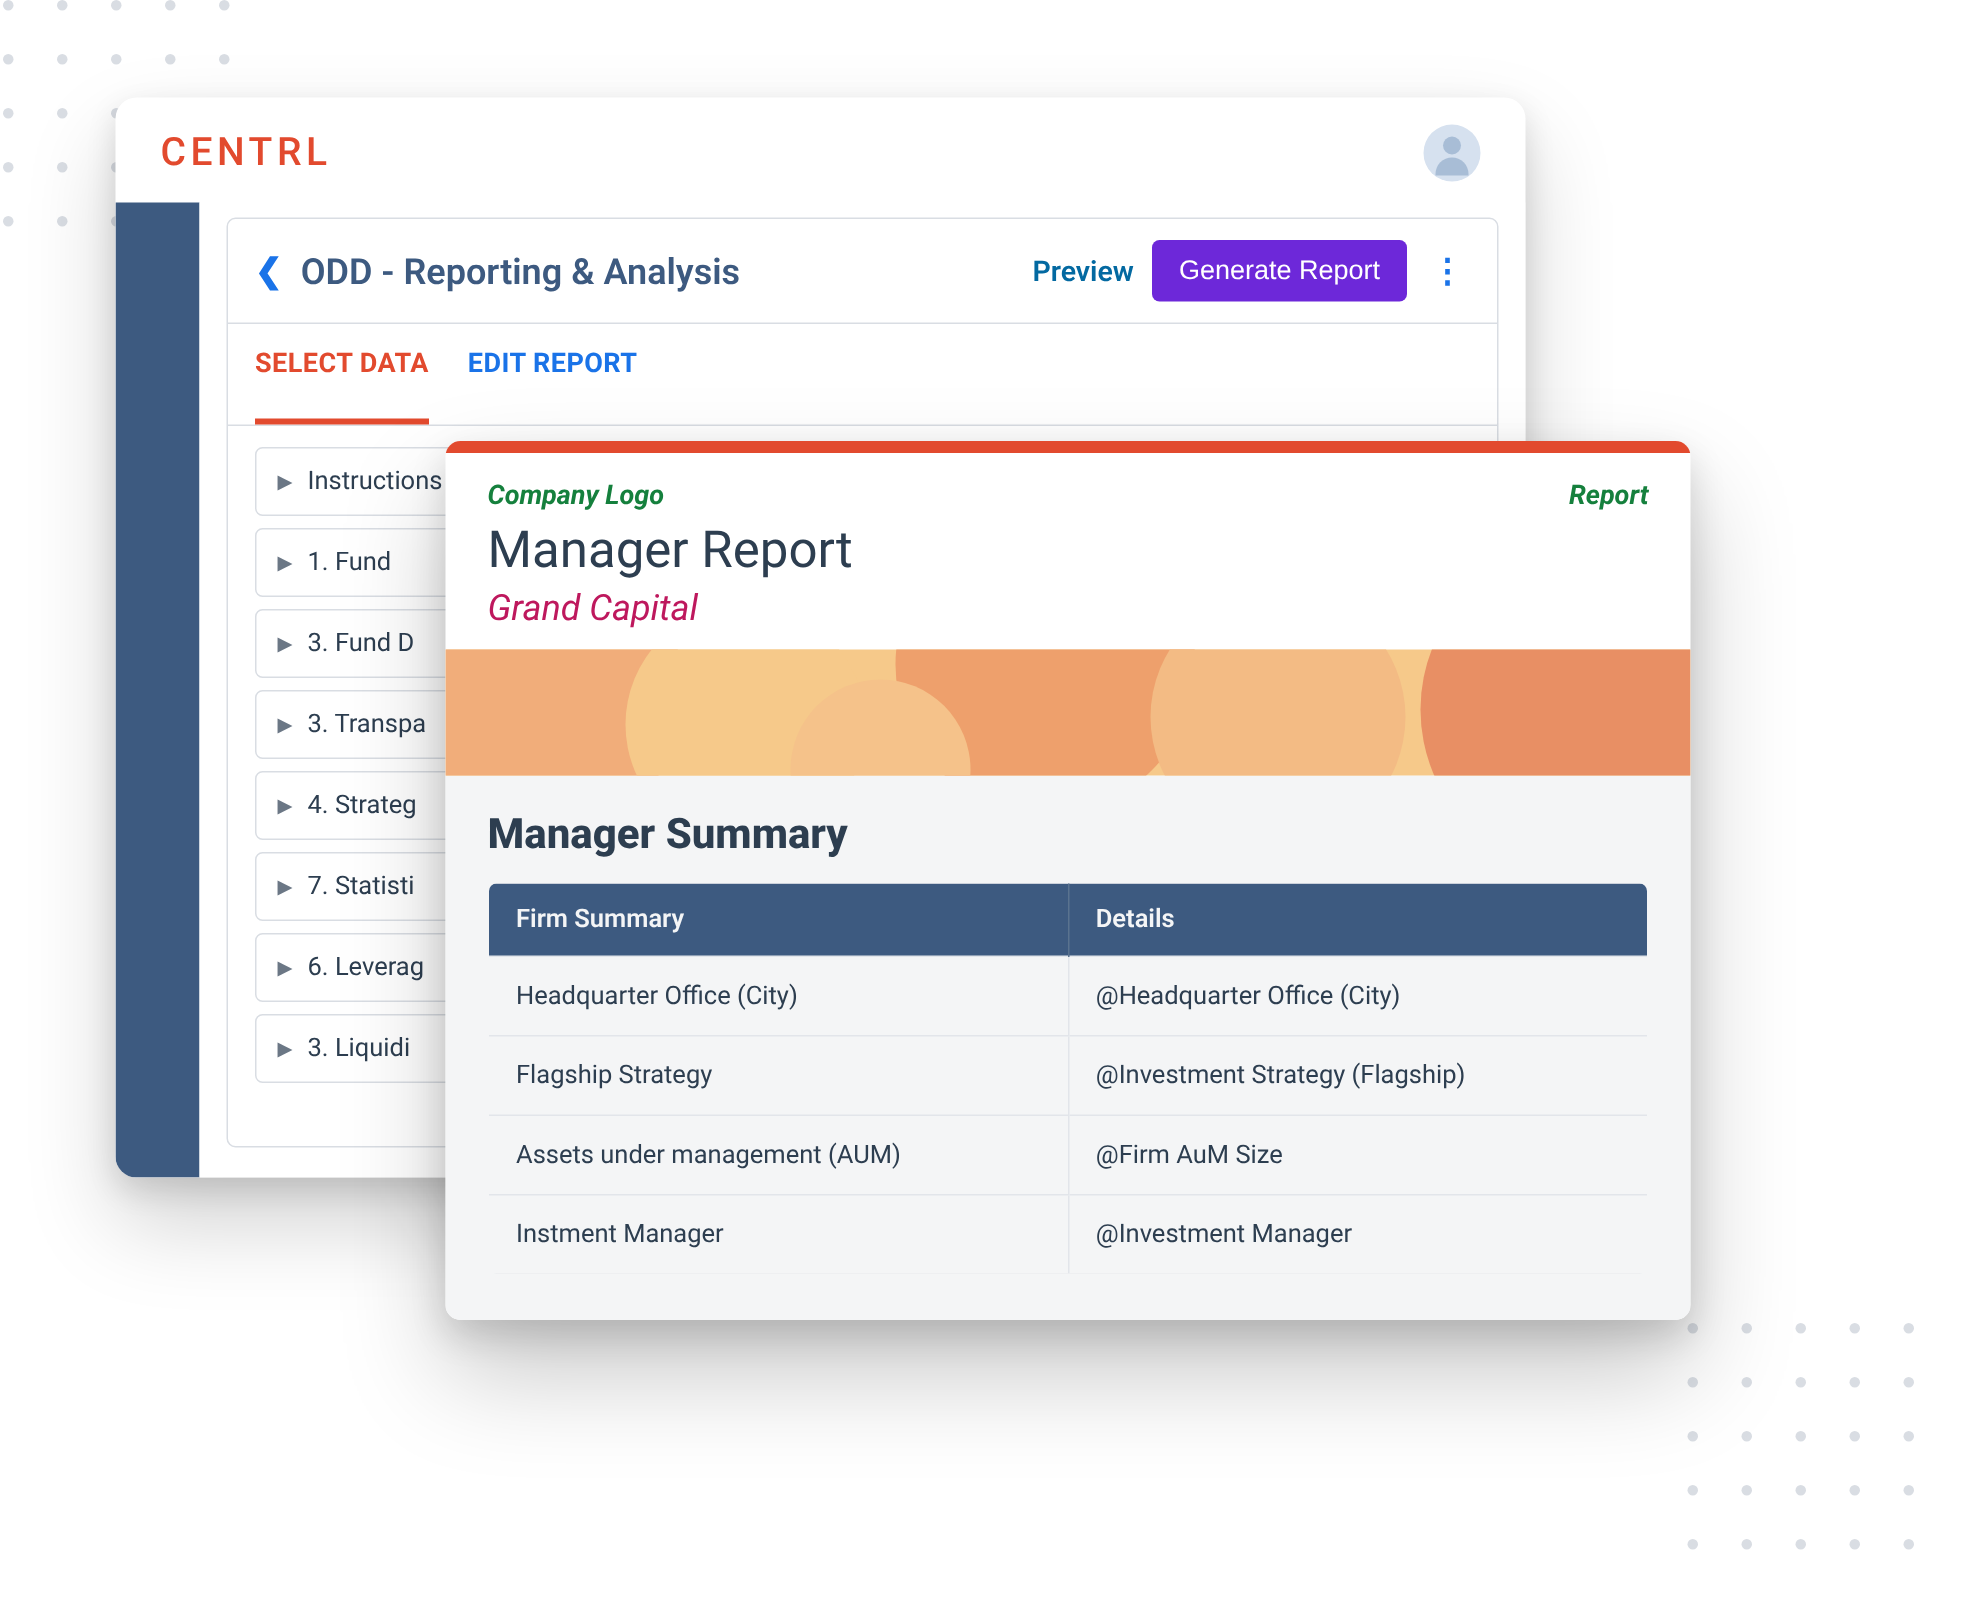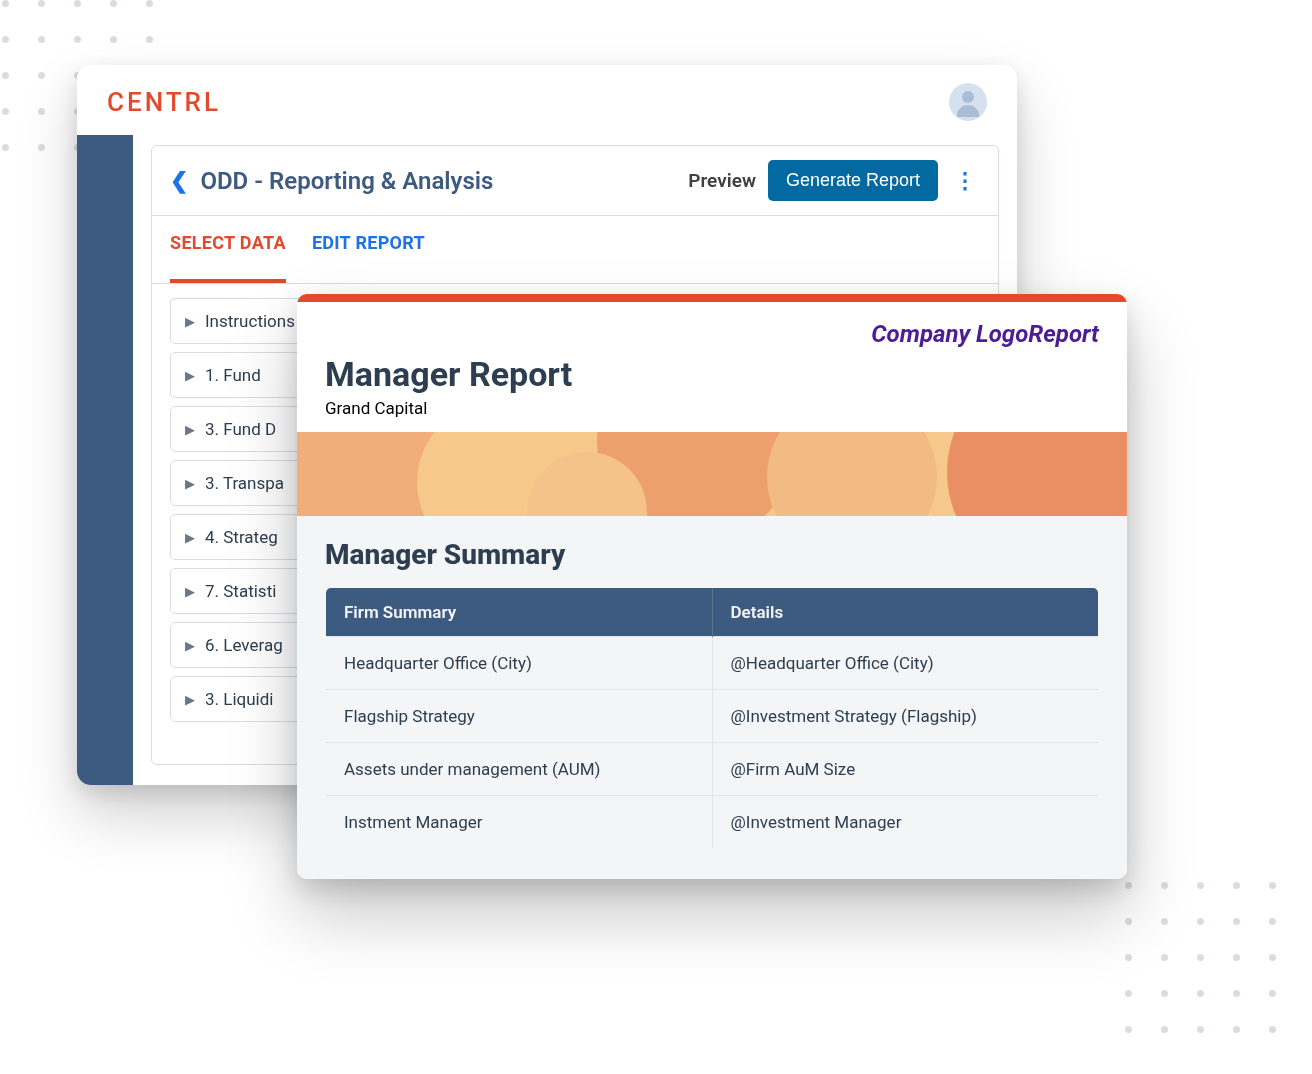--- a/index.html
+++ b/index.html
@@ -100,27 +100,27 @@
     font-weight: 600;
     cursor: pointer;
   }
   .page-title {
     color: #3d5a80;
     font-size: 24px;
     font-weight: 600;
     flex: 1;
   }
   .preview-link {
-    color: #404040;
+    color: #0369a1;
     font-weight: 600;
     font-size: 19px;
     cursor: pointer;
   }
   .generate-btn {
-    background: #0369a1;
+    background: #6d28d9;
     color: #fff;
     border: none;
     border-radius: 5px;
     padding: 10px 18px;
     font-size: 18px;
     font-weight: 500;
     cursor: pointer;
   }
   .kebab {
     color: #1a73e8;
@@ -184,36 +184,37 @@
   }
   .report-topbar {
     height: 8px;
     background: #e24a2e;
   }
   .report-header {
     padding: 18px 28px 14px 28px;
   }
   .report-header-row1 {
     display: flex;
-    justify-content: flex-end;
+    justify-content: space-between;
     font-style: italic;
     font-weight: 700;
-    color: #4c1d95;
-    font-size: 24px;
+    color: #15803d;
+    font-size: 18px;
     margin-bottom: 6px;
   }
   .report-title {
     font-size: 34px;
-    font-weight: 700;
+    font-weight: 400;
     color: #2d3e50;
     margin-bottom: 4px;
   }
   .report-subtitle {
-    font-size: 17px;
-    color: #000000;
+    font-size: 24px;
+    color: #be185d;
+    font-style: italic;
   }
 
   .pattern-band {
     height: 84px;
     position: relative;
     overflow: hidden;
     background: #f6c98a;
   }
   .pattern-band .shape {
     position: absolute;

